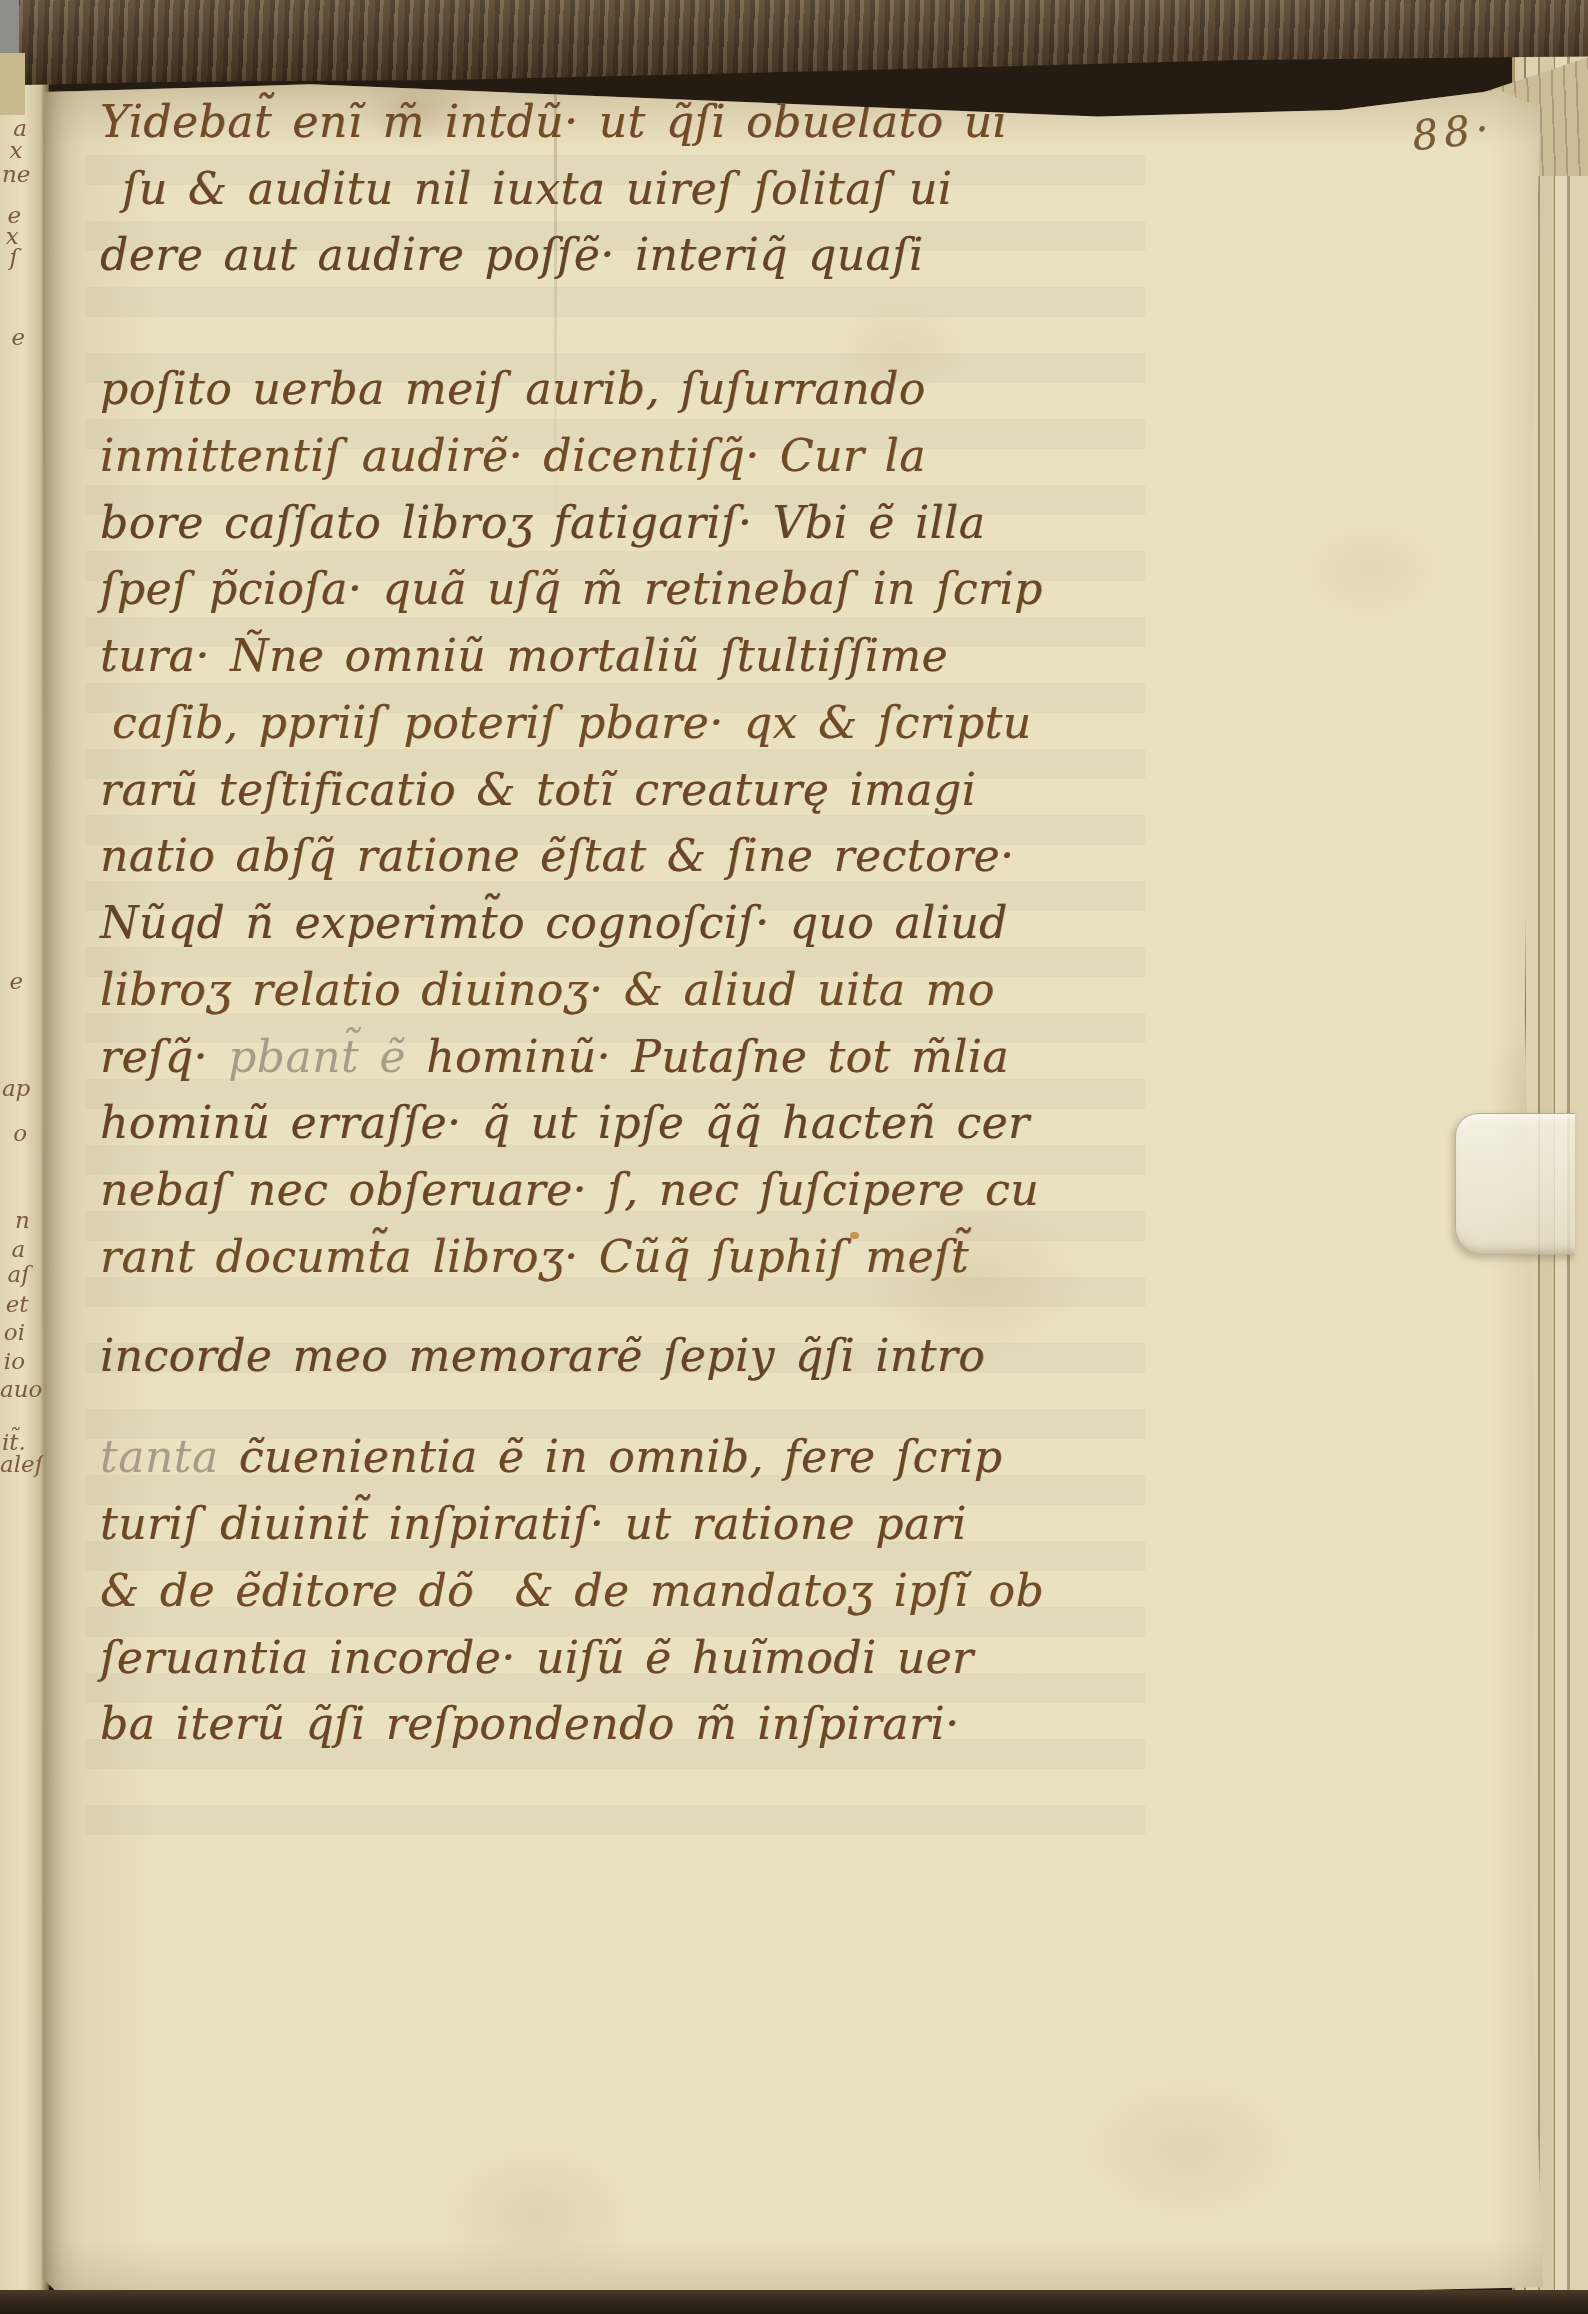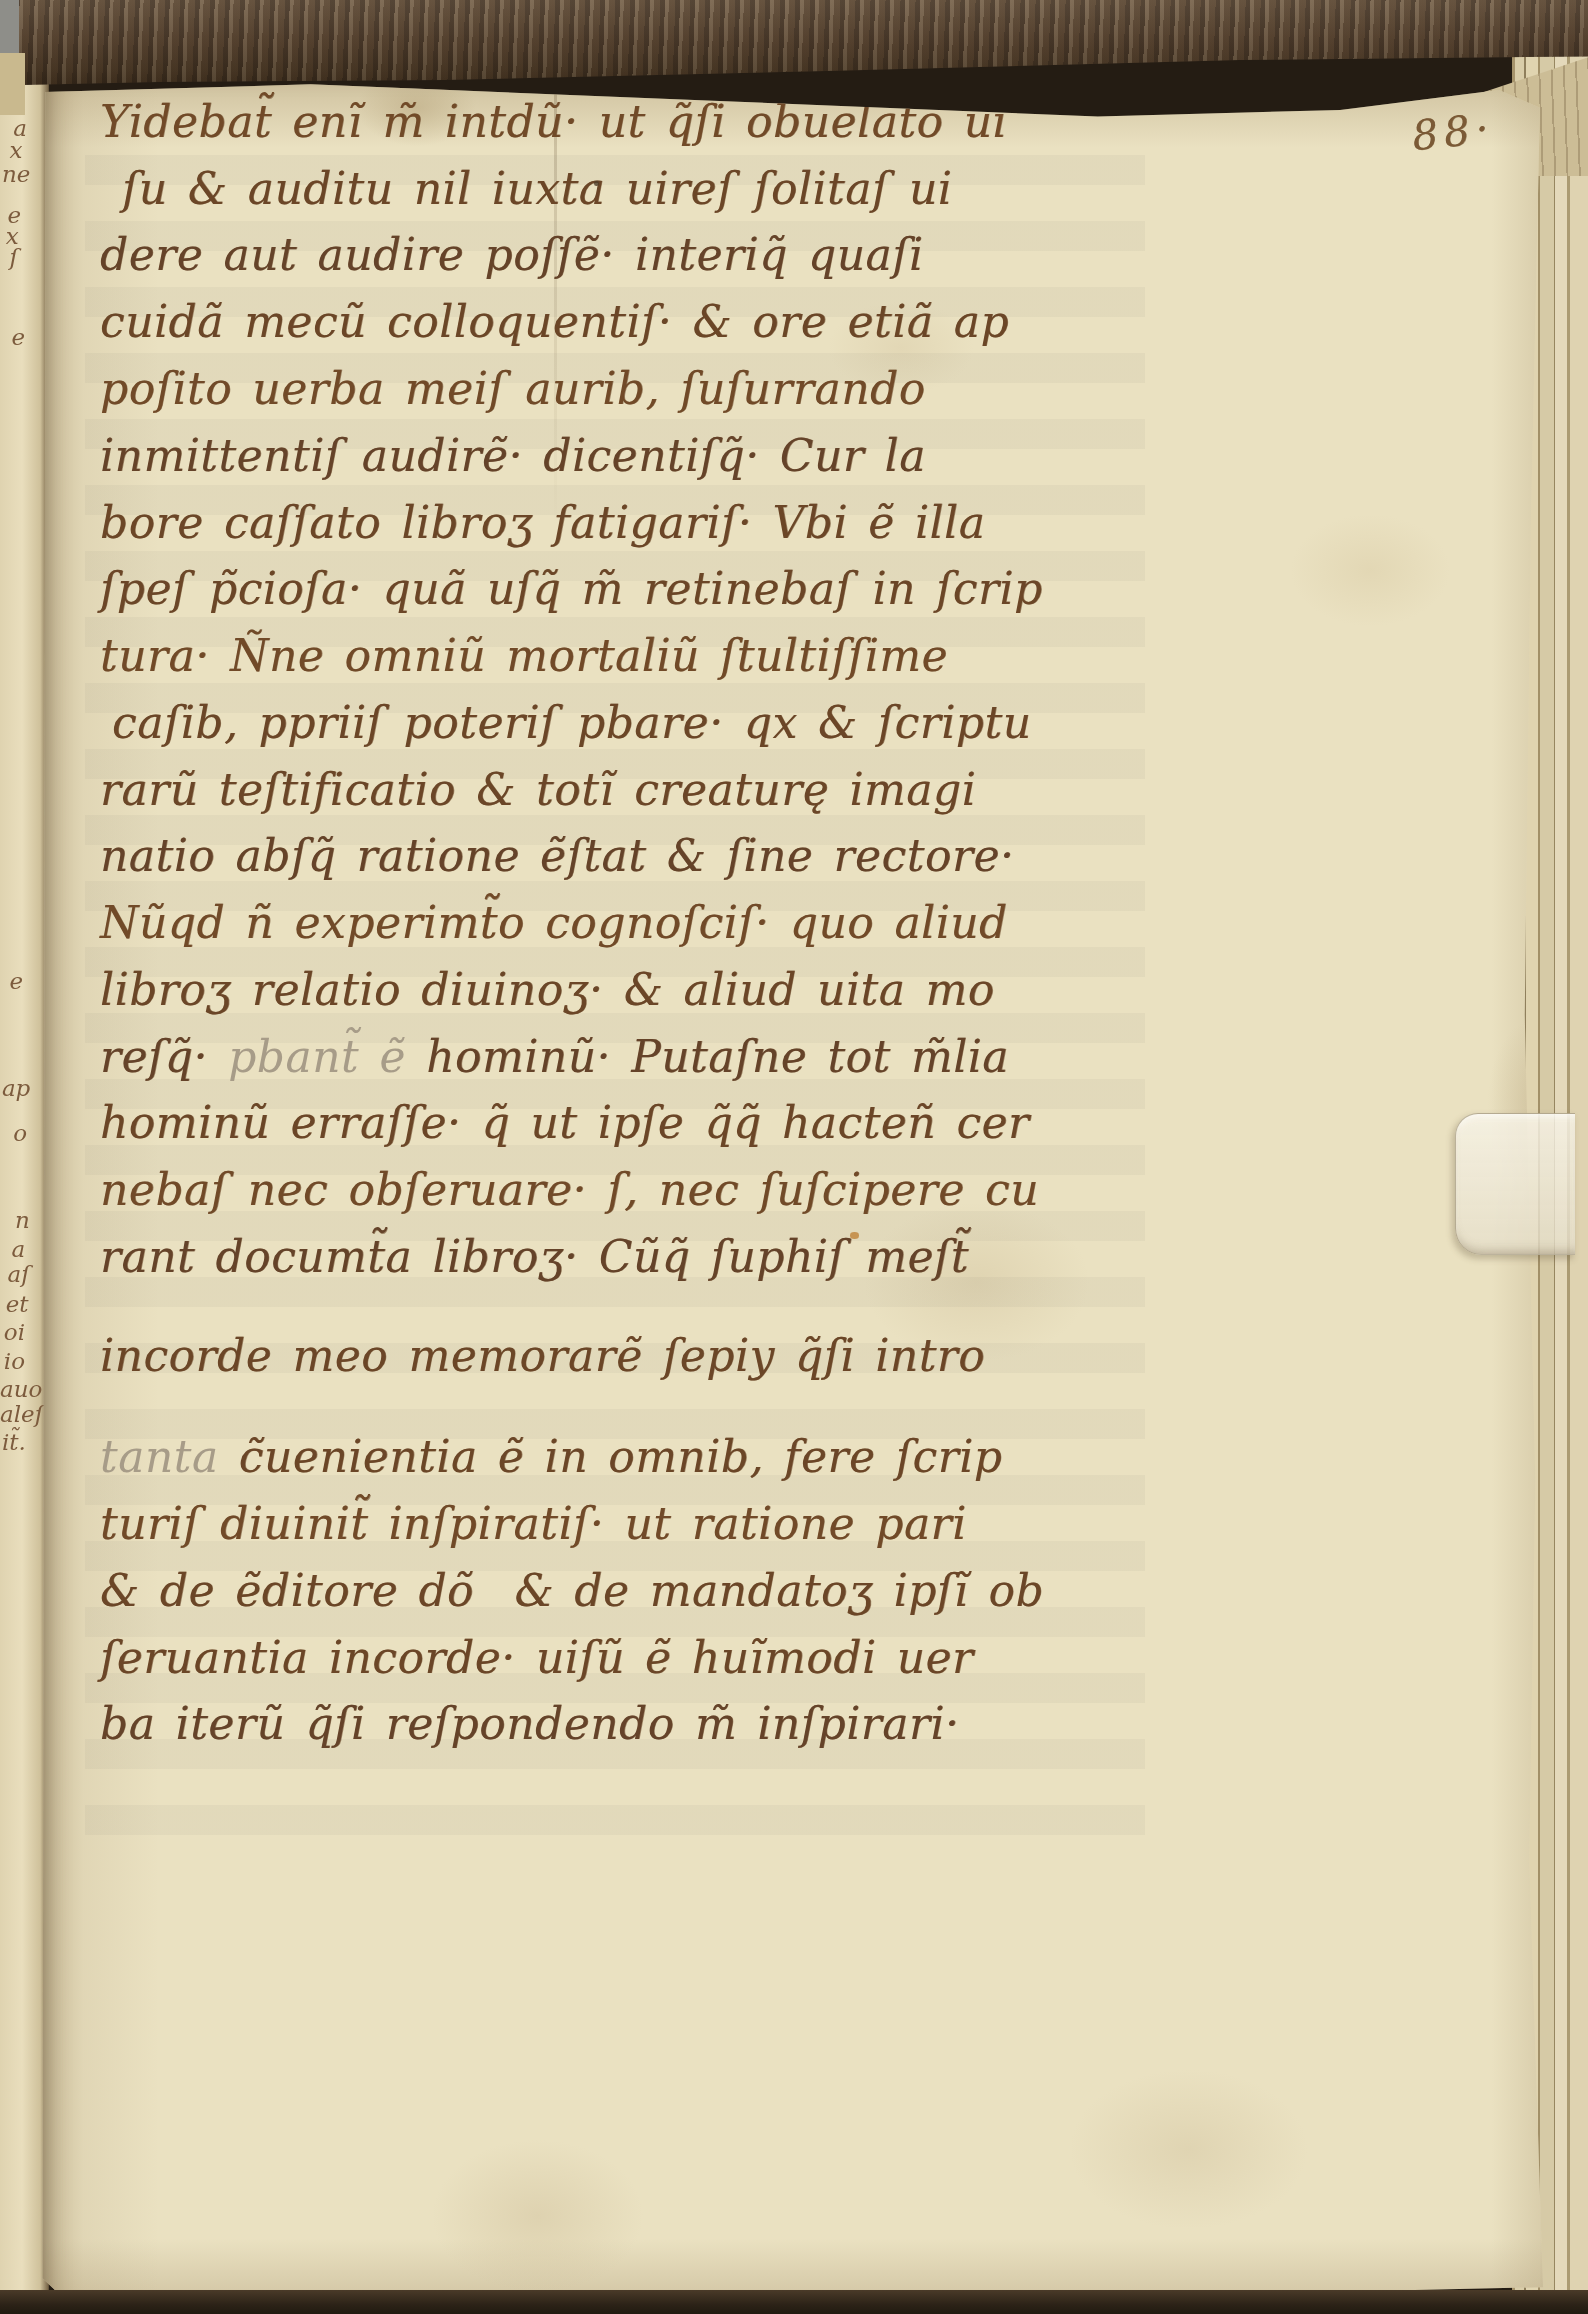--- a/index.html
+++ b/index.html
@@ -156,32 +156,31 @@
       <div class="gutter-fragment" style="left: 9.5px; top: 970px;">e</div>
       <div class="gutter-fragment" style="left: 1.9px; top: 1077px;">ap</div>
       <div class="gutter-fragment" style="left: 13.2px; top: 1122px;">o</div>
       <div class="gutter-fragment" style="left: 15px; top: 1209px;">n</div>
       <div class="gutter-fragment" style="left: 11.4px; top: 1238px;">a</div>
       <div class="gutter-fragment" style="left: 7.6px; top: 1263px;">aſ</div>
       <div class="gutter-fragment" style="left: 5.7px; top: 1293px;">et</div>
       <div class="gutter-fragment" style="left: 3.8px; top: 1321px;">oi</div>
       <div class="gutter-fragment" style="left: 3.8px; top: 1350px;">io</div>
       <div class="gutter-fragment" style="left: 0px; top: 1378px;">auo</div>
-      <div class="gutter-fragment" style="left: 0px; top: 1403px;">aleſ</div>
+      <div class="gutter-fragment" style="left: 0px; top: 1453px;">aleſ</div>
       <div class="gutter-fragment" style="left: 1.9px; top: 1431px;">it̃.</div>
     </div>
 
   <div class="main-page">
     <div class="page-crease"></div>
     <div class="showthrough"></div>
     <div class="text-block" id="text-block">
         <div class="text-line" style="top: 19px; left: 62px;"><span>Yidebat̃ enĩ m̃ intdũ· ut q̃ſi obuelato ui</span></div>
         <div class="text-line" style="top: 86px; left: 84px;"><span>ſu &amp; auditu nil iuxta uireſ ſolitaſ ui</span></div>
         <div class="text-line" style="top: 152px; left: 62px;"><span>dere aut audire poſſẽ· interiq̃ quaſi</span></div>
-        <div class="text-line" style="top: 219px; left: 62px;"><span>cuidã mecũ colloquentiſ· &amp; ore etiã ap</span></div>
         <div class="text-line" style="top: 286px; left: 62px;"><span>poſito uerba meiſ aurib, ſuſurrando</span></div>
         <div class="text-line" style="top: 353px; left: 62px;"><span>inmittentiſ audirẽ· dicentiſq̃· Cur la</span></div>
         <div class="text-line" style="top: 420px; left: 62px;"><span>bore caſſato libroʒ fatigariſ· Vbi ẽ illa</span></div>
         <div class="text-line" style="top: 486px; left: 62px;"><span>ſpeſ p̃cioſa· quã uſq̃ m̃ retinebaſ in ſcrip</span></div>
         <div class="text-line" style="top: 553px; left: 62px;"><span>tura· Ñne omniũ mortaliũ ſtultiſſime</span></div>
         <div class="text-line" style="top: 620px; left: 62px; margin-left: 12px;"><span>caſib, ppriiſ poteriſ pbare· qx &amp; ſcriptu</span></div>
         <div class="text-line" style="top: 687px; left: 62px;"><span>rarũ teſtificatio &amp; totĩ creaturę imagi</span></div>
         <div class="text-line" style="top: 753px; left: 62px;"><span>natio abſq̃ ratione ẽſtat &amp; ſine rectore·</span></div>
         <div class="text-line" style="top: 820px; left: 62px;"><span>Nũqd ñ experimt̃o cognoſciſ· quo aliud</span></div>
         <div class="text-line" style="top: 887px; left: 62px;"><span>libroʒ relatio diuinoʒ· &amp; aliud uita mo</span></div>

